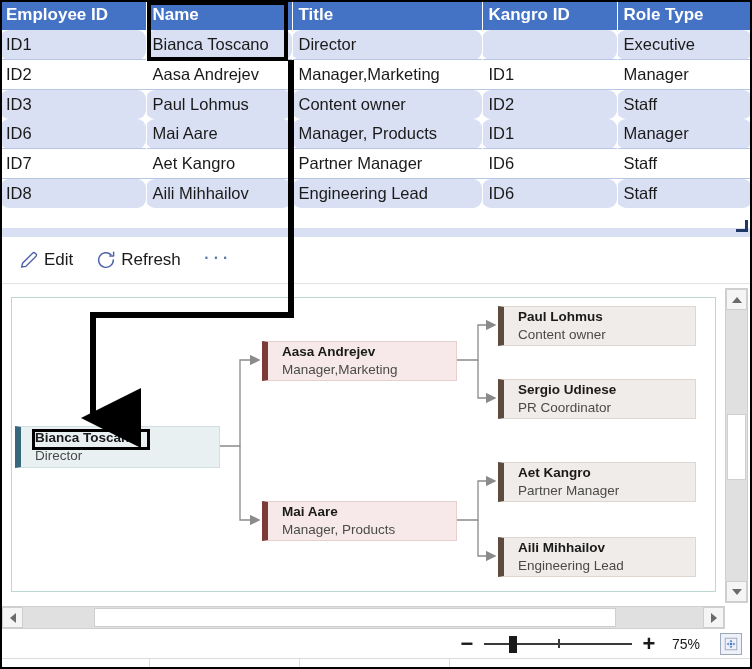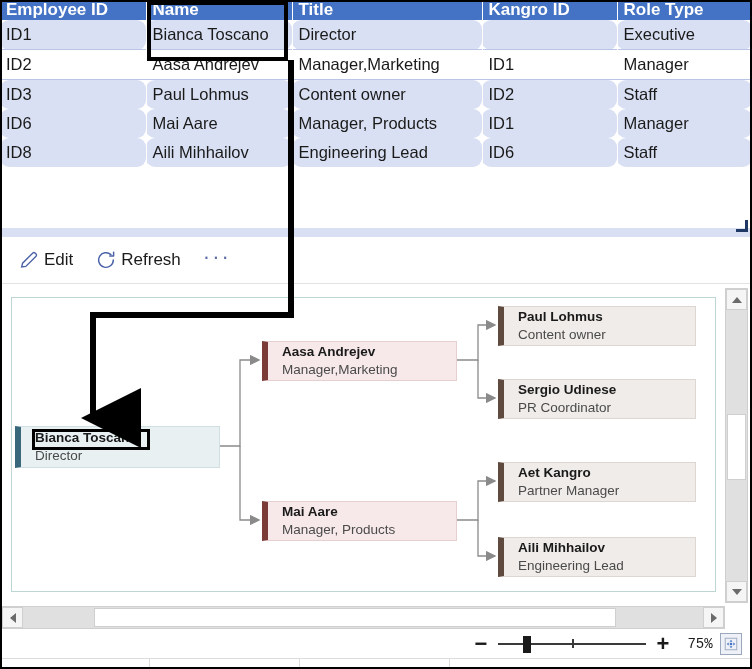--- a/index.html
+++ b/index.html
@@ -26,21 +26,21 @@
     vertical-align:middle;
     white-space:nowrap;
     overflow:hidden;
     border-left:1px solid #ffffff;
   }
   #data-table th:first-child, #data-table td:first-child{border-left:none;}
   #data-table thead th{
     background:#4472c4;
     color:#ffffff;
     font-weight:bold;
-    height:20px;
+    height:30px;
     font-size:17px;
   }
   #data-table tbody tr.band td{background:#d9e0f3;}
   #data-table tbody tr.plain td{background:#ffffff;}
   #data-table tbody tr.plain td{border-top:1px solid #b9c5e4;border-bottom:1px solid #b9c5e4;}
   #data-table tbody td{color:#1a1a1a;border-radius:9px;}
 
   .col-emp{width:146px;}
   .col-name{width:146px;}
   .col-title{width:190px;}
@@ -187,21 +187,21 @@
   .zb-slider .track{
     position:absolute;left:0;top:8px;width:148px;height:2px;background:#3a3a3a;
   }
   .zb-slider .tick{
     position:absolute;left:74px;top:4px;width:2px;height:9px;background:#3a3a3a;
   }
   .zb-slider .handle{
     position:absolute;left:25px;top:1px;width:8px;height:17px;background:#1a1a1a;
   }
   .zb-pct{
-    font-size:14px;color:#1a1a1a;margin:0 2px 0 10px;min-width:36px;text-align:center;font-family:Liberation Mono, monospace;
+    font-size:14px;color:#1a1a1a;margin:0 16px 0 10px;min-width:36px;text-align:center;
   }
   .zb-fit{
     width:22px;height:22px;border:1px solid #9aa7bd;background:#eef1f7;
     display:flex;align-items:center;justify-content:center;cursor:pointer;
     box-sizing:border-box;
   }
 
   #statusbar{
     position:absolute;left:0;top:658px;width:752px;height:11px;
     background:#ffffff;border-top:1px solid #dcdcdc;
@@ -258,20 +258,27 @@
       <td>ID2</td>
       <td>Staff</td>
     </tr>
     <tr class="band">
       <td>ID6</td>
       <td>Mai Aare</td>
       <td>Manager, Products</td>
       <td>ID1</td>
       <td>Manager</td>
     </tr>
+    <tr class="plain">
+      <td>ID7</td>
+      <td>Aet Kangro</td>
+      <td>Partner Manager</td>
+      <td>ID6</td>
+      <td>Staff</td>
+    </tr>
     <tr class="band">
       <td>ID8</td>
       <td>Aili Mihhailov</td>
       <td>Engineering Lead</td>
       <td>ID6</td>
       <td>Staff</td>
     </tr>
   </tbody>
 </table>
 <div class="table-tail"></div>

